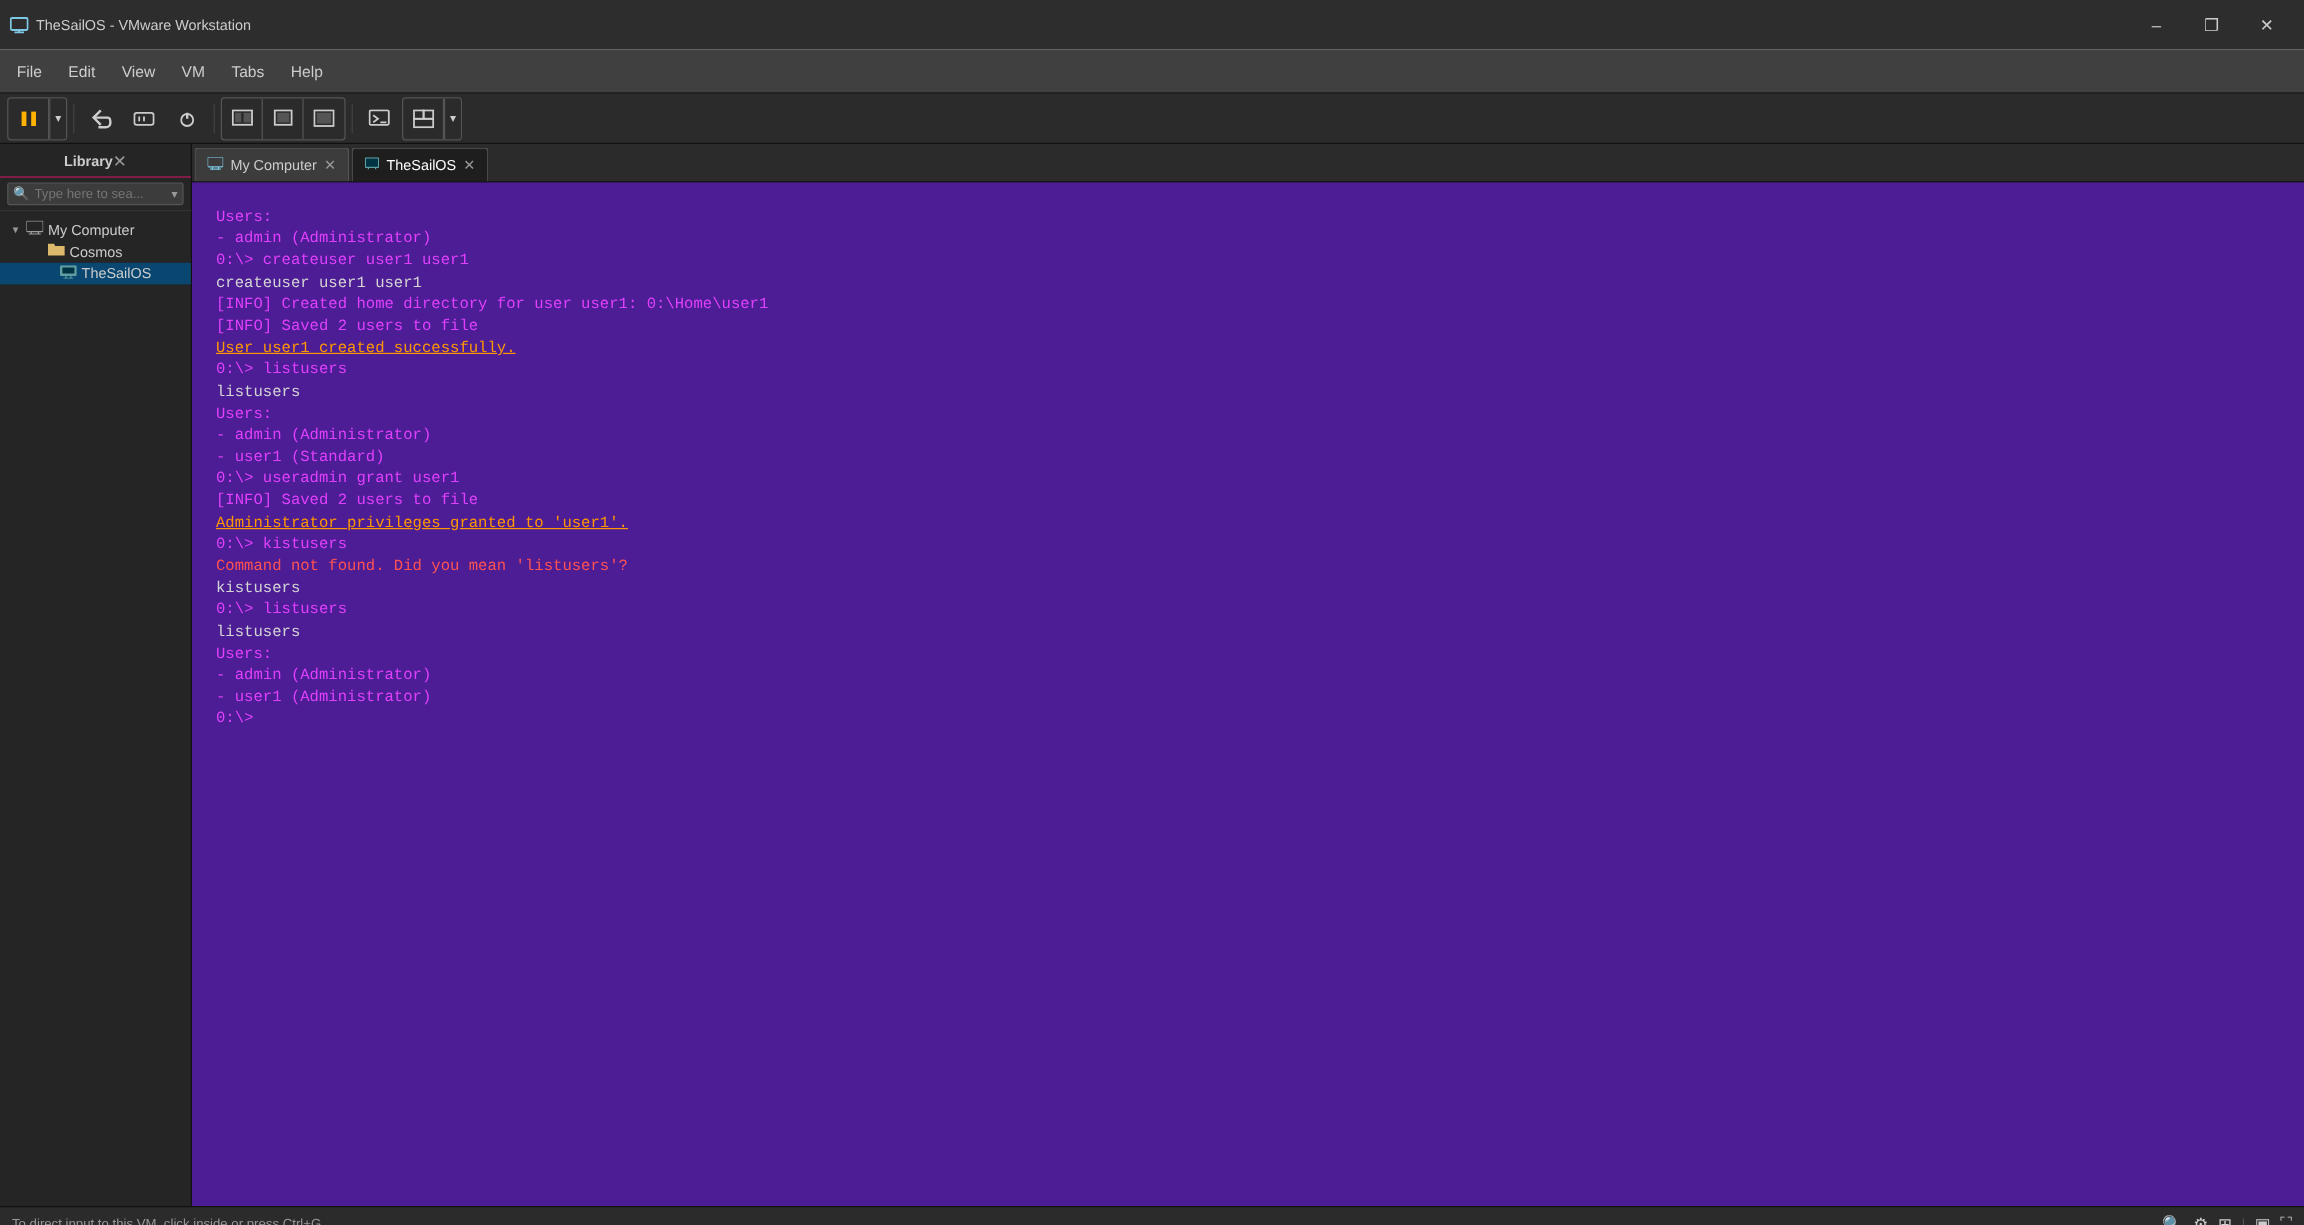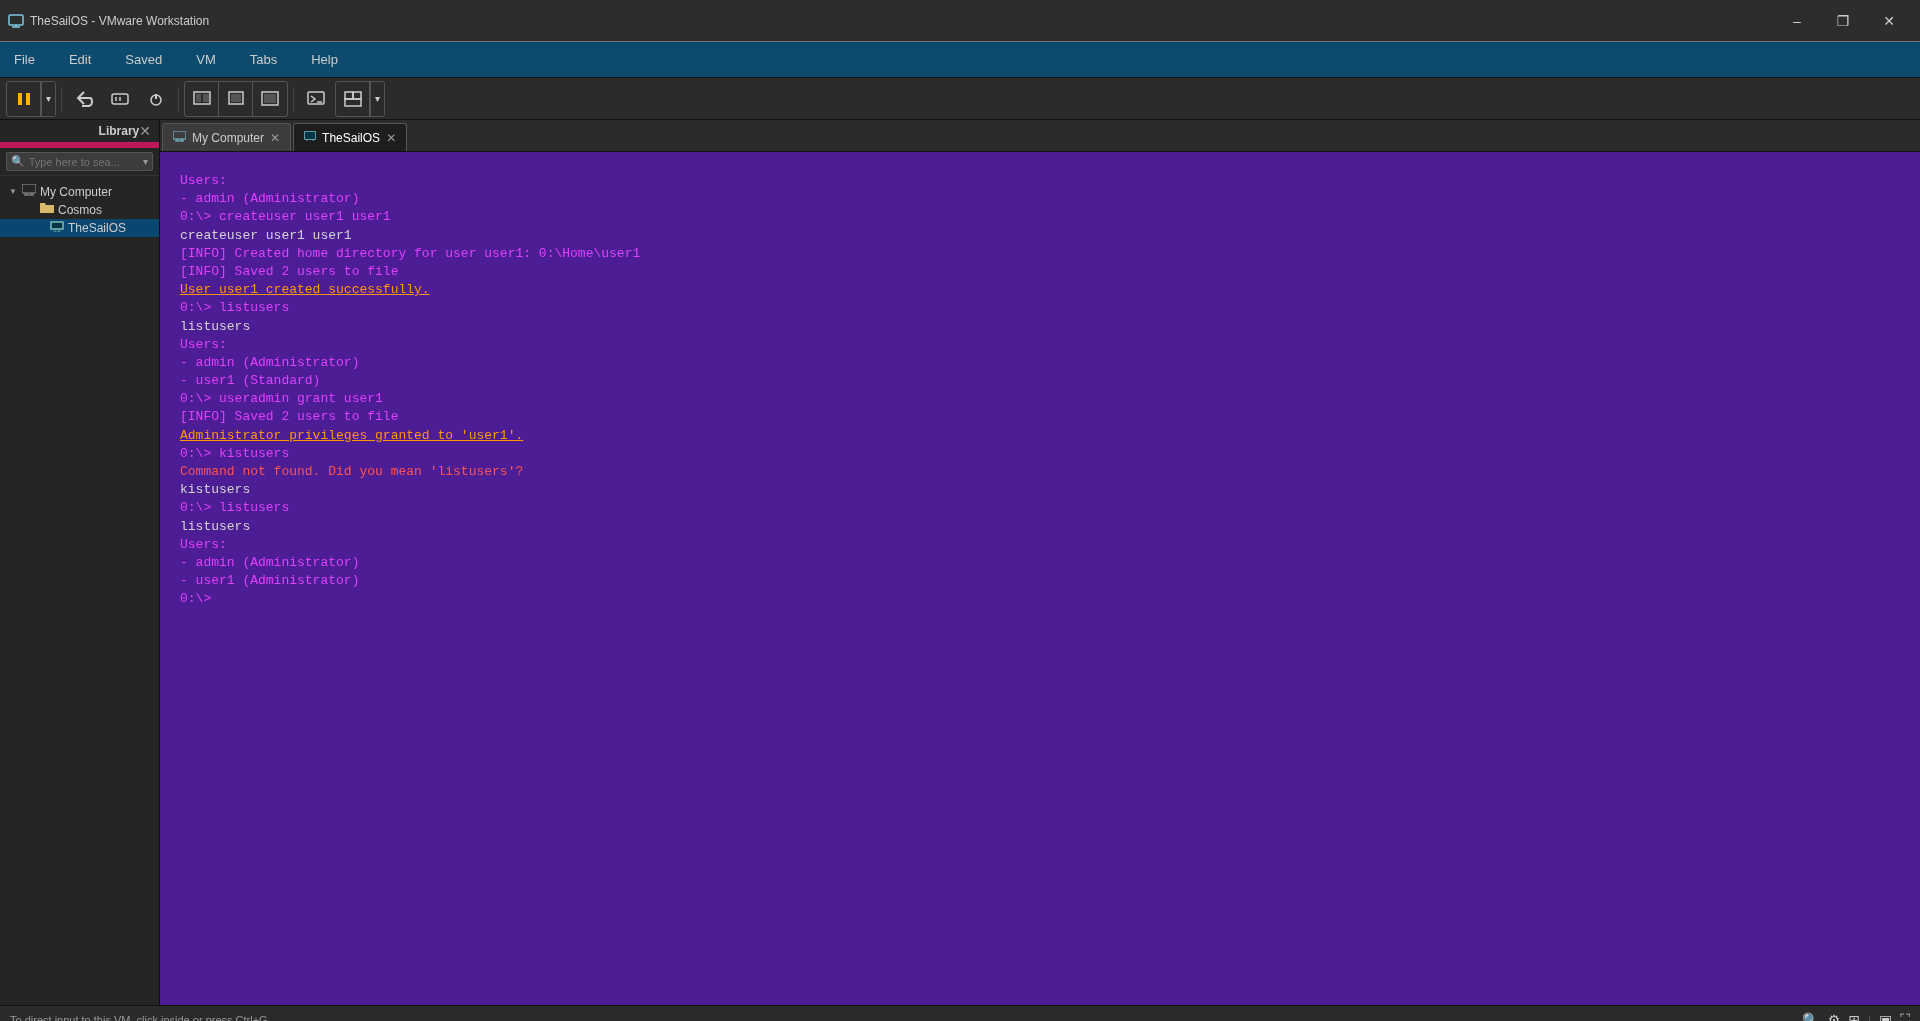--- a/index.html
+++ b/index.html
@@ -46,26 +46,26 @@
       align-items: center;
       justify-content: center;
       cursor: pointer;
       color: #cccccc;
       font-size: 14px;
     }
 
     
     #menubar {
       height: 36px;
-      background: #0c4a6e;
+      background: #404040;
       display: flex;
       align-items: center;
       padding: 0 4px;
       border-bottom: 1px solid #111;
-      gap: 14px;
+      gap: 2px;
     }
     .menu-item {
       padding: 4px 10px;
       cursor: pointer;
       color: #cccccc;
       font-size: 13px;
       border-radius: 3px;
     }
 
     
@@ -136,22 +136,22 @@
       border-right: 1px solid #111;
       display: flex;
       flex-direction: column;
       flex-shrink: 0;
     }
     #sidebar-header {
       height: 28px;
       display: flex;
       align-items: center;
       padding: 0 8px;
-      border-bottom: 6px solid #be185d;
-      justify-content: flex-end;
+      border-bottom: 1px solid #be185d;
+      justify-content: center;
     }
     #sidebar-title {
       font-size: 12px;
       color: #cccccc;
       font-weight: bold;
     }
     #sidebar-close {
       cursor: pointer;
       color: #999;
       font-size: 14px;
@@ -300,21 +300,21 @@
   <div id="titlebar-controls">
     <div class="titlebar-btn">–</div>
     <div class="titlebar-btn">❐</div>
     <div class="titlebar-btn close">✕</div>
   </div>
 </div>
 
 <div id="menubar">
   <div class="menu-item">File</div>
   <div class="menu-item">Edit</div>
-  <div class="menu-item">Saved</div>
+  <div class="menu-item">View</div>
   <div class="menu-item">VM</div>
   <div class="menu-item">Tabs</div>
   <div class="menu-item">Help</div>
 </div>
 
 <div id="toolbar">
 
   <div class="toolbar-btn-group">
     <div class="toolbar-btn" title="Pause VM">
       <svg width="18" height="18" viewBox="0 0 18 18">

